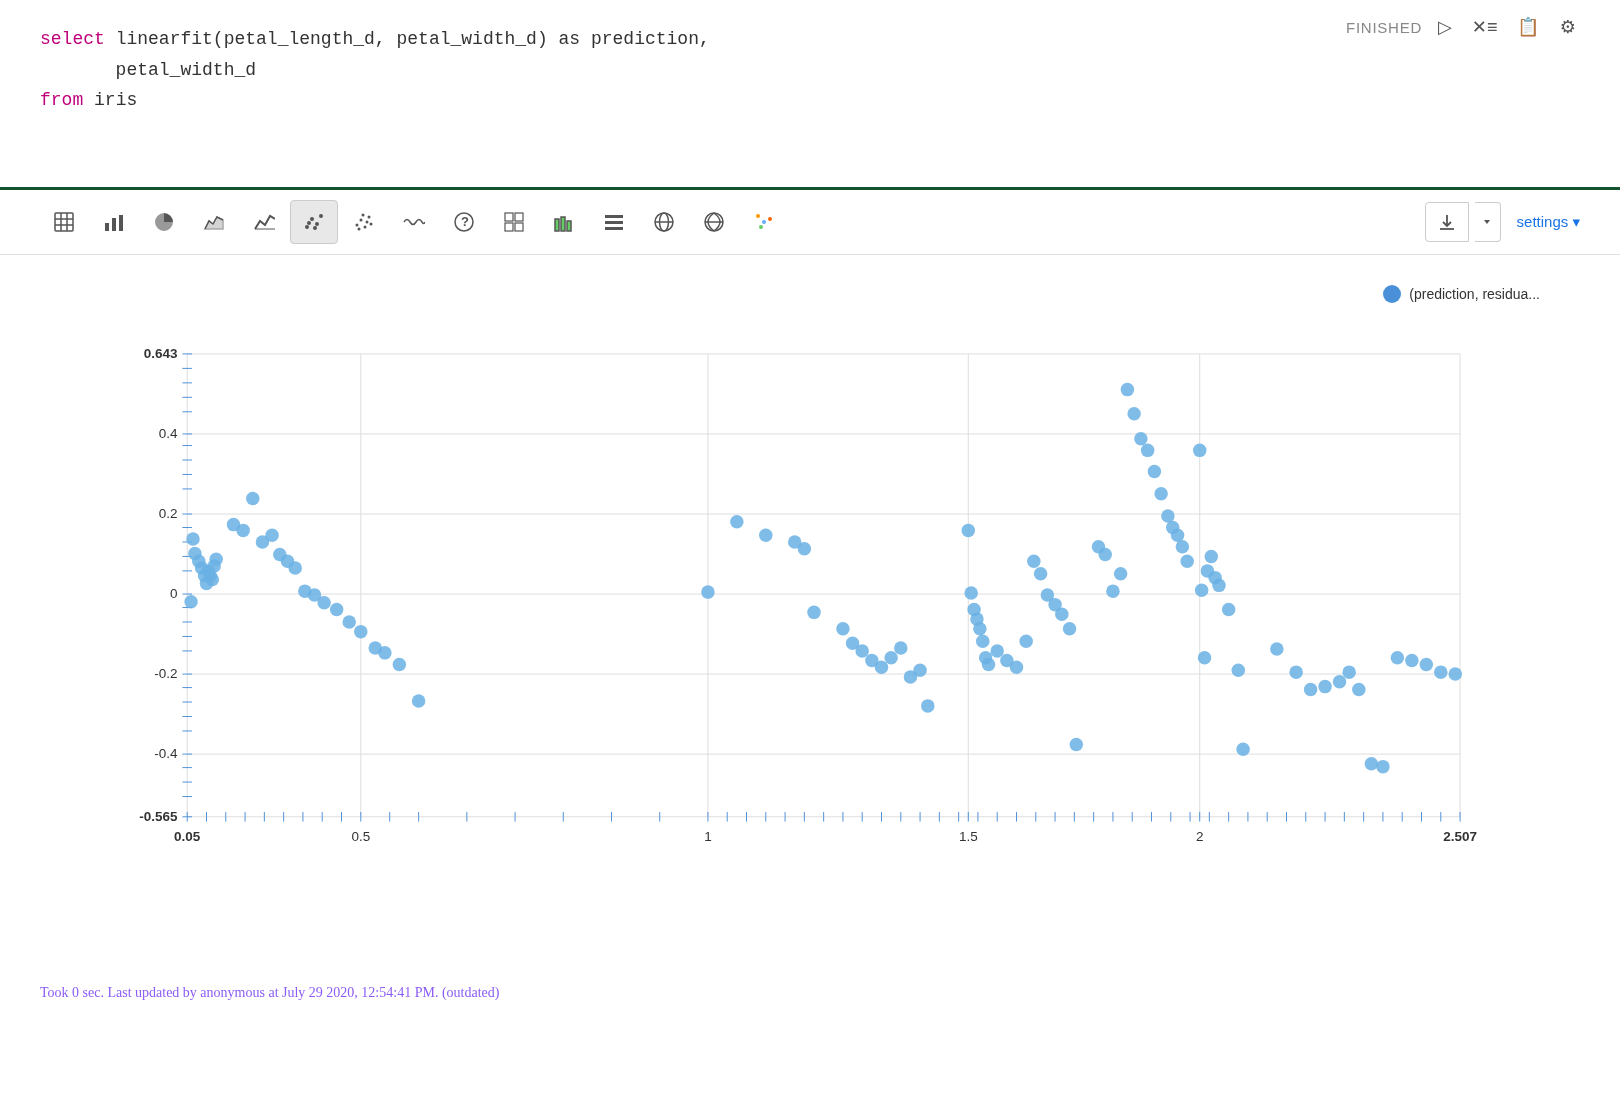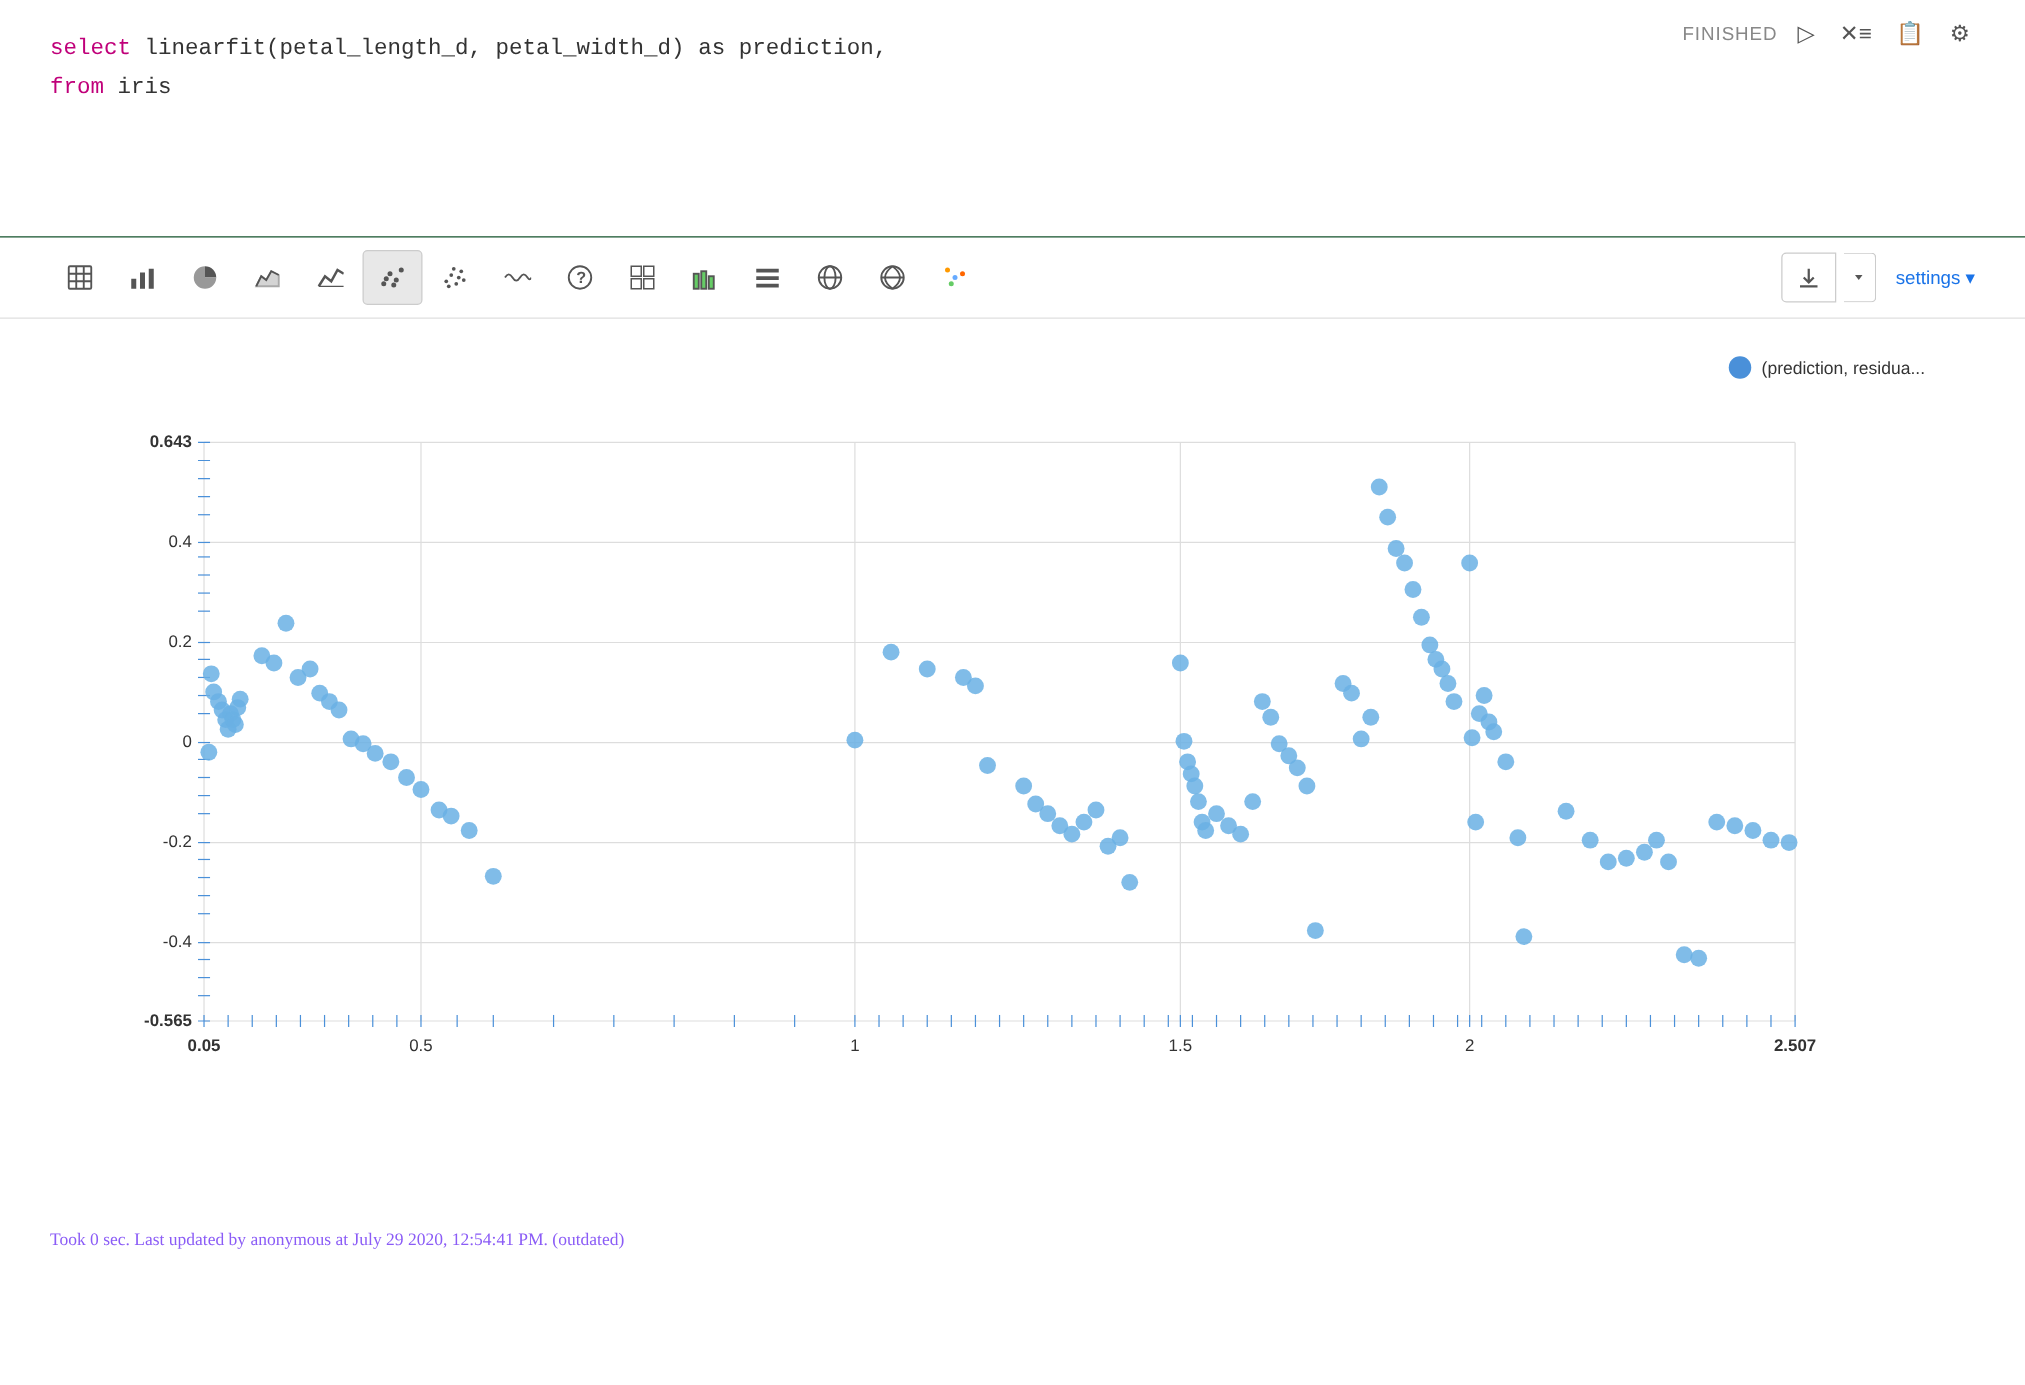--- a/index.html
+++ b/index.html
@@ -8,21 +8,21 @@
       background: #ffffff;
       color: #333;
       width: 1620px;
       min-height: 1108px;
     }
 
     
     .code-area {
       background: #ffffff;
       padding: 24px 28px 20px 40px;
-      border-bottom: 1px solid #14532d;
+      border-bottom: 3px solid #14532d;
       position: relative;
       min-height: 190px;
     }
     .code-line {
       font-size: 18px;
       line-height: 1.7;
       color: #333;
     }
     .kw { color: #c0007a; font-weight: 500; }
 
@@ -122,20 +122,21 @@
       align-items: center;
       gap: 4px;
       margin-left: 10px;
     }
 
     
     .chart-container {
       position: relative;
       padding: 20px 60px 60px 80px;
       margin-top: 10px;
+      margin-left: 24px;
     }
 
     .legend {
       position: absolute;
       top: 20px;
       right: 80px;
       display: flex;
       align-items: center;
       gap: 8px;
       font-family: sans-serif;
@@ -175,20 +176,23 @@
   </style>
 </head>
 <body>
 
 <div class="code-area">
   <div class="code-line">
     <span class="kw">select</span>
     <span> linearfit(petal_length_d, petal_width_d) </span>
     <span>as</span>
     <span> prediction,</span>
+  </div>
+  <div class="code-line">
+    <span>&nbsp;&nbsp;&nbsp;&nbsp;&nbsp;&nbsp; petal_width_d</span>
   </div>
   <div class="code-line">
     <span class="kw">from</span>
     <span> iris</span>
   </div>
 
   <div class="status-bar">
     <span class="status-finished">FINISHED</span>
     <button class="icon-btn" title="Run">▷</button>
     <button class="icon-btn" title="Stop">✕≡</button>

